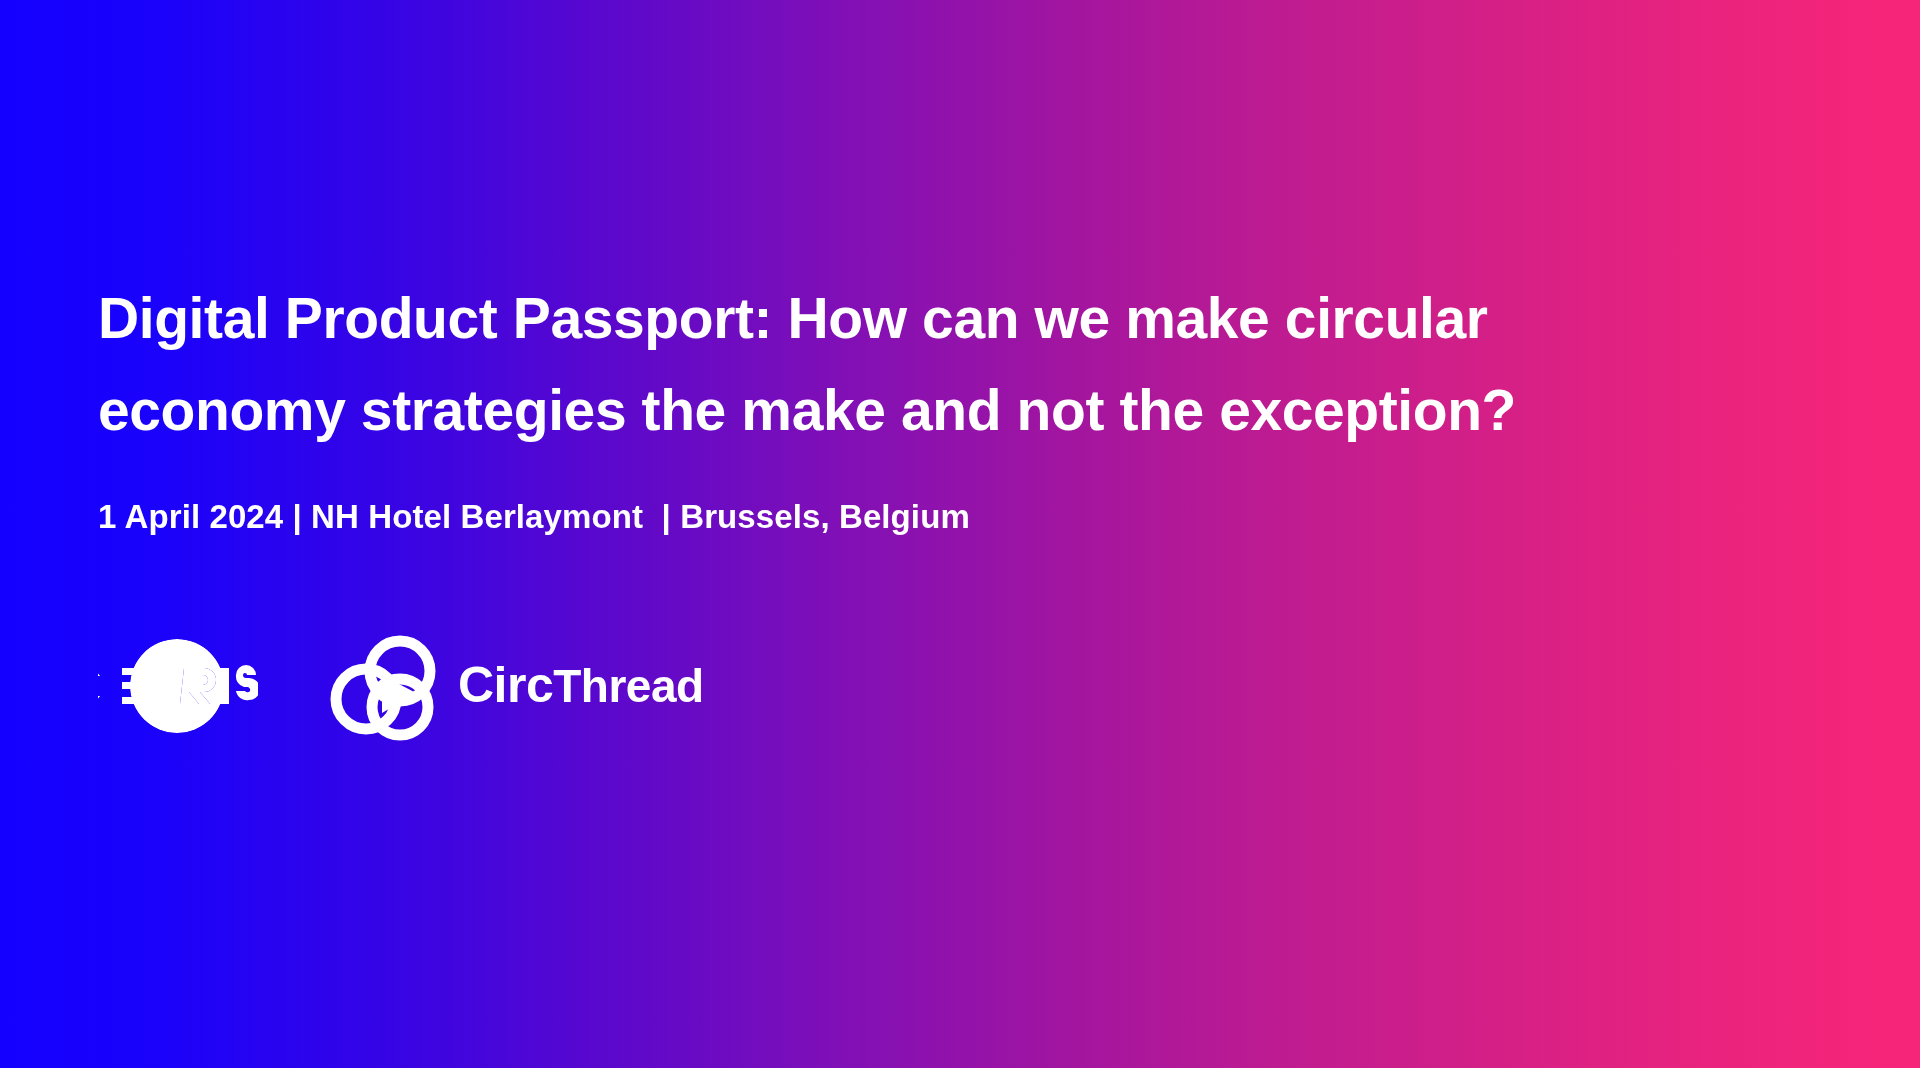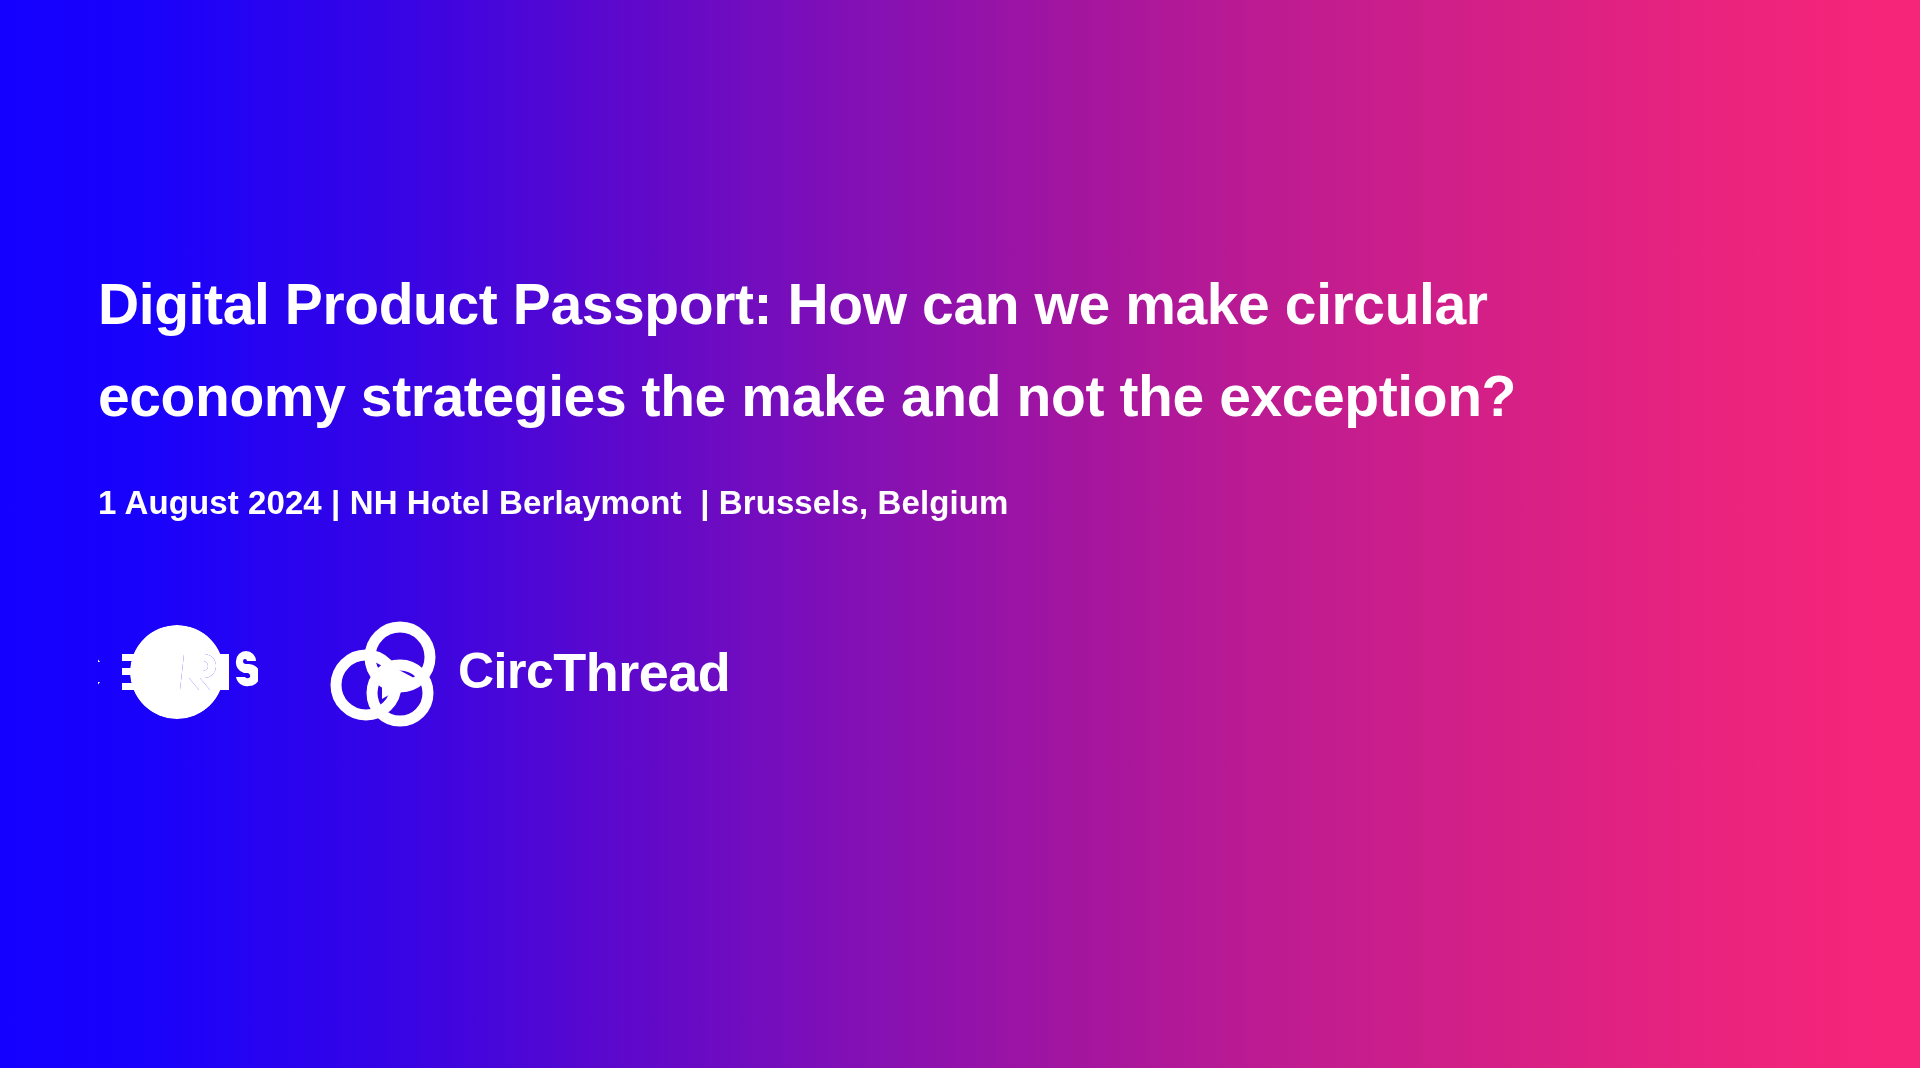--- a/index.html
+++ b/index.html
@@ -47,21 +47,21 @@
     left: 0;
     bottom: 0;
     width: 1920px;
     height: 12px;
     background: #ffffff;
   }
 
   .content {
     position: absolute;
     left: 98px;
-    top: 0;
+    top: 14px;
     width: 1730px;
     height: 960px;
   }
 
   .title {
     position: absolute;
     left: 0;
     top: 258px;
     width: 1700px;
     color: #ffffff;
@@ -124,40 +124,40 @@
     color: #ffffff;
     font-family: "Liberation Sans", sans-serif;
     font-weight: bold;
     letter-spacing: -0.5px;
   }
   .ct-word-1 {
     font-size: 50px;
     line-height: 52px;
   }
   .ct-word-2 {
-    font-size: 54px;
+    font-size: 46px;
     line-height: 54px;
   }
 </style>
 </head>
 <body>
 
 <div class="slide">
 
   <div class="bg-gradient"></div>
   <div class="bottom-strip"></div>
 
   <div class="content">
 
     <div class="title">
       <span class="title-line">Digital Product Passport: How can we make circular</span>
       <span class="title-line">economy strategies the make and not the exception?</span>
     </div>
 
-    <div class="subtitle">1 August 2024 | NH Hotel Berlaymont  | Brussels, Belgium</div>
+    <div class="subtitle">1 April 2024 | NH Hotel Berlaymont  | Brussels, Belgium</div>
 
     <div class="logos">
 
       <div class="cerise-logo">
         <svg class="cerise-svg" width="160" height="112" viewBox="0 0 160 112" xmlns="http://www.w3.org/2000/svg">
           <defs>
             <mask id="ceriseMask">
               <rect x="0" y="0" width="160" height="112" fill="black"></rect>
 
               <circle cx="79" cy="56" r="47" fill="white"></circle>

